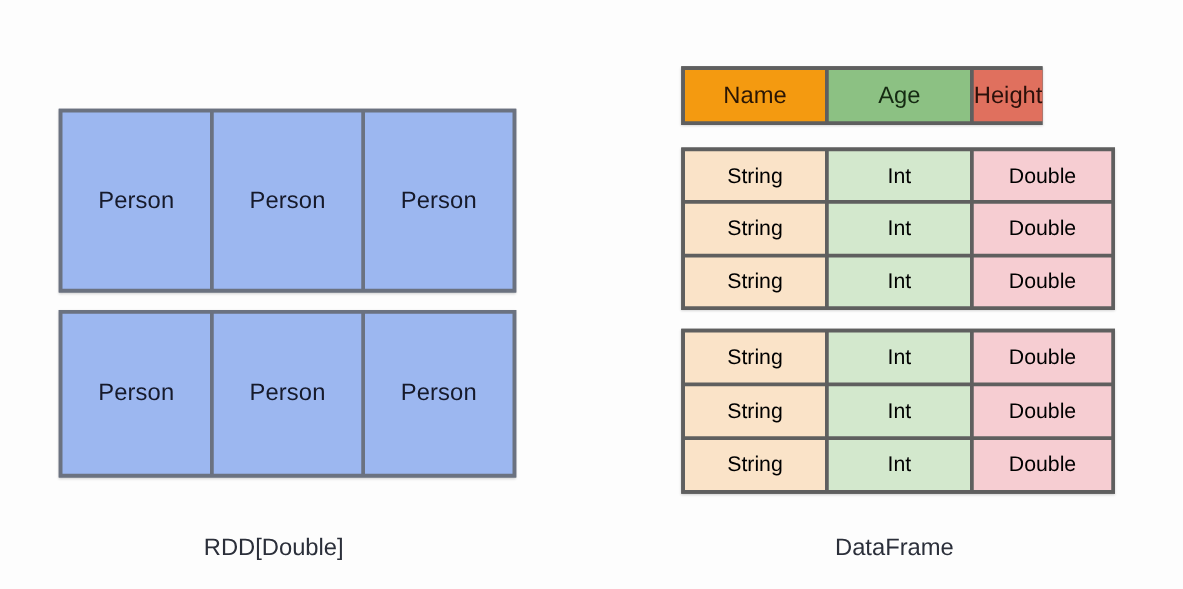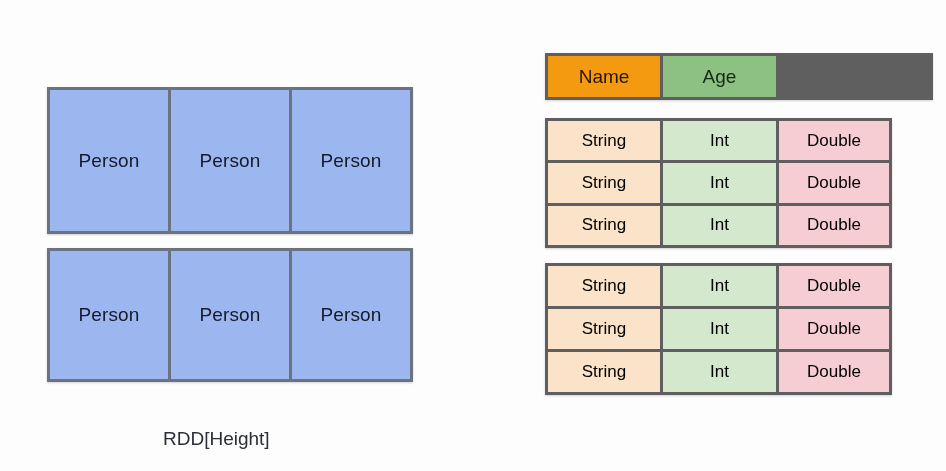--- a/index.html
+++ b/index.html
@@ -103,26 +103,27 @@
     <div class="rdd-row">Person</div>
     <div class="rdd-row">Person</div>
   </div>
 
   <div class="block rdd-block" style="left:47px; top:248px; width:366px; height:134px;">
     <div class="rdd-row">Person</div>
     <div class="rdd-row">Person</div>
     <div class="rdd-row">Person</div>
   </div>
 
-  <div class="caption" style="left:163px; top:428px;">RDD[Height]</div>
+  <div class="caption" style="left:163px; top:428px;">RDD[Double]</div>
 
-  <div class="block df-block hdr" style="left:545px; top:53px; width:388px; height:47px;">
+  <div class="block df-block hdr" style="left:545px; top:53px; width:289px; height:47px;">
     <div class="df-row">
       <div class="df-cell col-name">Name</div>
       <div class="df-cell col-age">Age</div>
+      <div class="df-cell col-height">Height</div>
     </div>
   </div>
 
   <div class="block df-block data" style="left:545px; top:118px; width:347px; height:130px;">
     <div class="df-row">
       <div class="df-cell col-name">String</div>
       <div class="df-cell col-age">Int</div>
       <div class="df-cell col-height">Double</div>
     </div>
     <div class="df-row">
@@ -148,14 +149,15 @@
       <div class="df-cell col-age">Int</div>
       <div class="df-cell col-height">Double</div>
     </div>
     <div class="df-row">
       <div class="df-cell col-name">String</div>
       <div class="df-cell col-age">Int</div>
       <div class="df-cell col-height">Double</div>
     </div>
   </div>
 
+  <div class="caption" style="left:668px; top:428px;">DataFrame</div>
 
 </div>
 
 </body></html>

